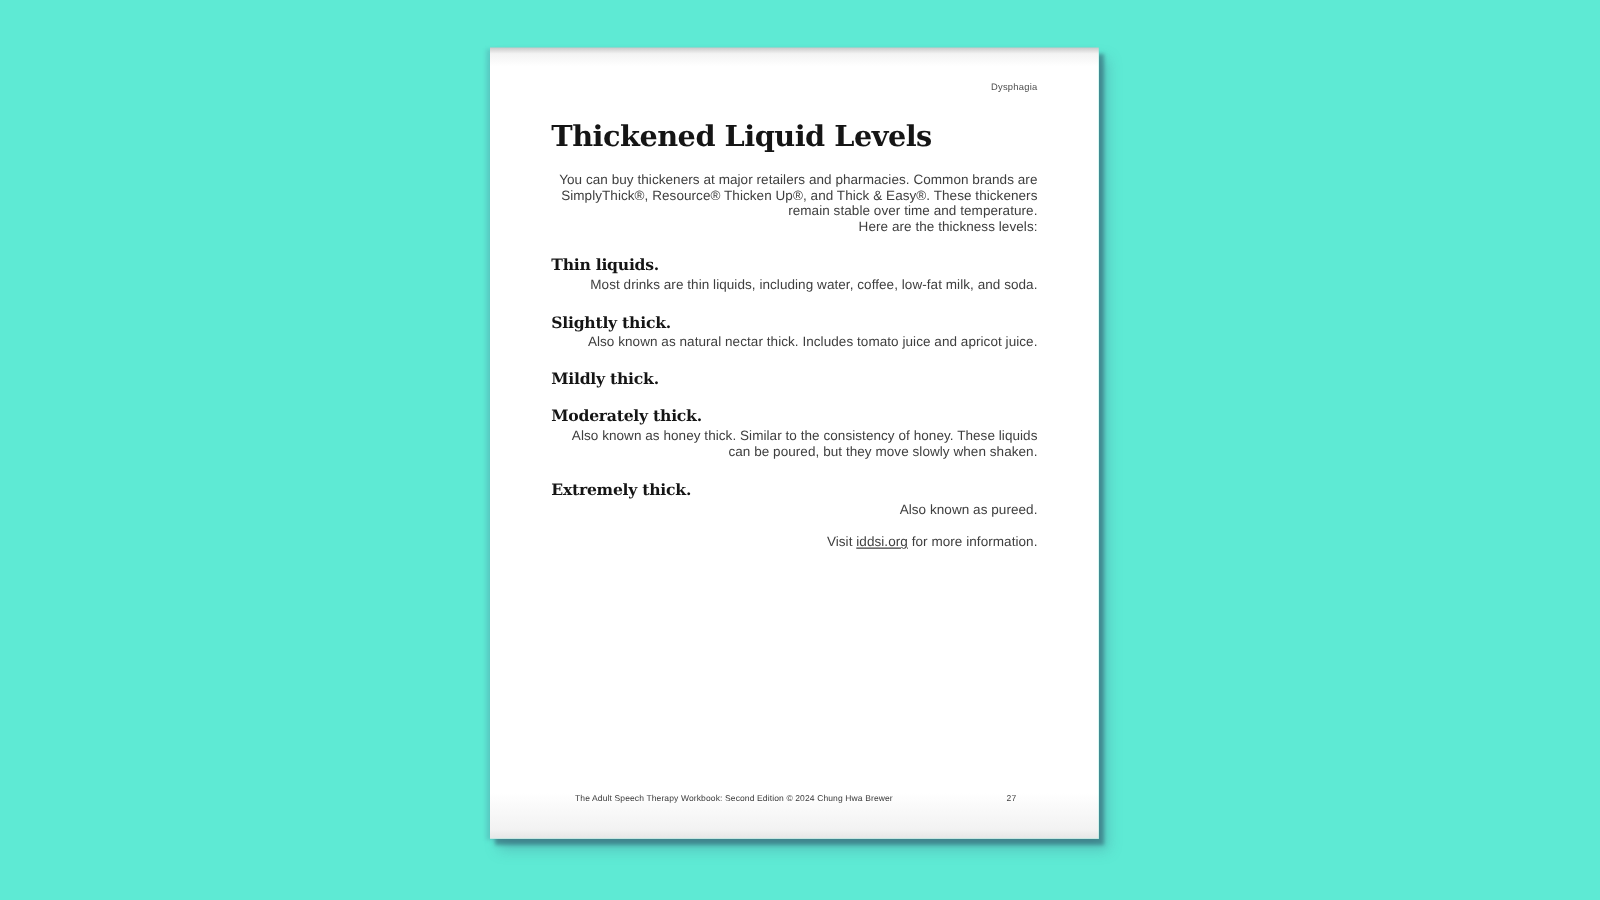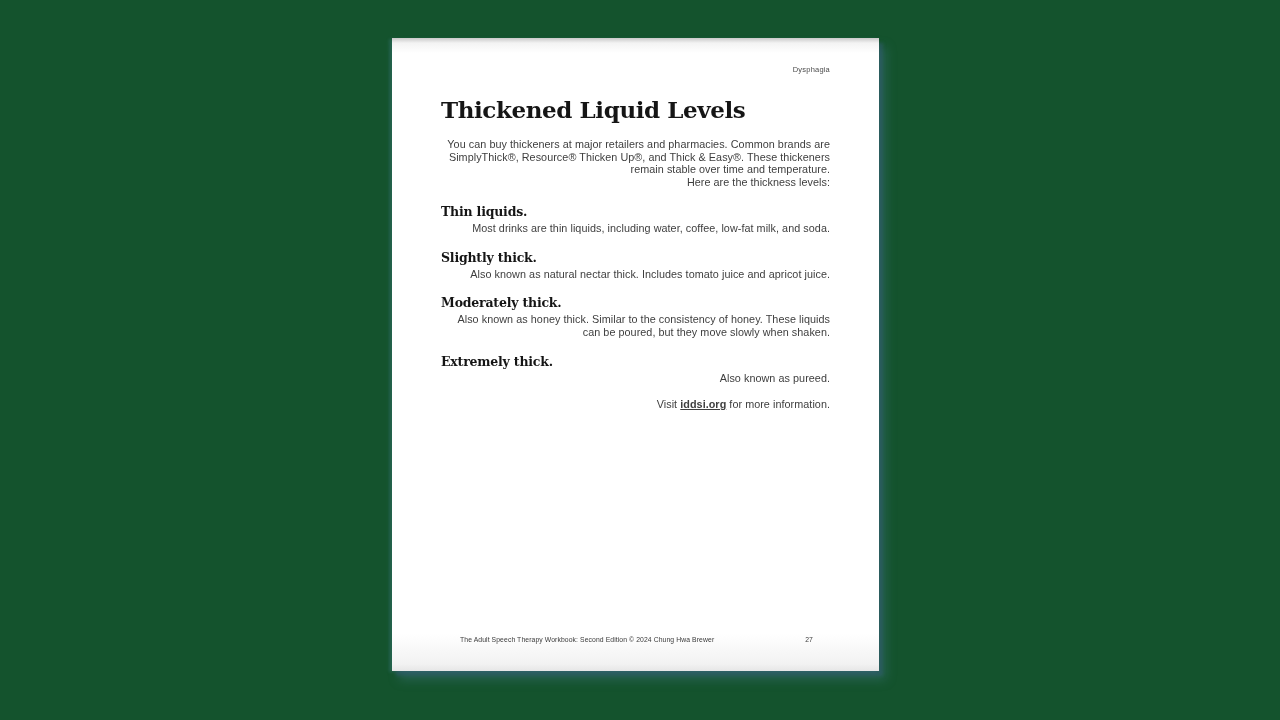--- a/index.html
+++ b/index.html
@@ -3,21 +3,21 @@
 <meta charset="utf-8">
 <style>
   * { margin: 0; padding: 0; box-sizing: border-box; }
   html, body { width: 1280px; height: 720px; overflow: hidden; }
   body { font-family: "Liberation Sans", sans-serif; }
 
   .stage {
     position: relative;
     width: 1280px;
     height: 720px;
-    background: #14532d;
+    background: #5eead4;
   }
 
   .sheet {
     position: absolute;
     left: 392px;
     top: 38px;
     width: 487px;
     height: 633px;
     padding: 0 49px;
     background: linear-gradient(180deg,
@@ -69,21 +69,20 @@
     letter-spacing: -0.2px;
     color: #151515;
   }
   .level-body { margin-top: 3px; }
 
   .visit { margin-top: 14px; }
   .doc-link {
     color: #3e3e3e;
     text-decoration: underline;
     text-underline-offset: 1px;
-    font-weight: bold;
   }
 
   .footer {
     position: absolute;
     left: 68px;
     right: 66px;
     bottom: 27px;
     display: flex;
     justify-content: space-between;
     align-items: baseline;
@@ -114,20 +113,21 @@
       <h2 class="level-heading">Thin liquids.</h2>
       <p class="body level-body">Most drinks are thin liquids, including water, coffee, low-fat milk, and soda.</p>
     </section>
 
     <section class="level">
       <h2 class="level-heading">Slightly thick.</h2>
       <p class="body level-body">Also known as natural nectar thick. Includes tomato juice and apricot juice.</p>
     </section>
 
     <section class="level">
+      <h2 class="level-heading">Mildly thick.</h2>
     </section>
 
     <section class="level">
       <h2 class="level-heading">Moderately thick.</h2>
       <p class="body level-body">Also known as honey thick. Similar to the consistency of honey. These liquids can be poured, but they move slowly when shaken.</p>
     </section>
 
     <section class="level">
       <h2 class="level-heading">Extremely thick.</h2>
       <p class="body level-body">Also known as pureed.</p>

